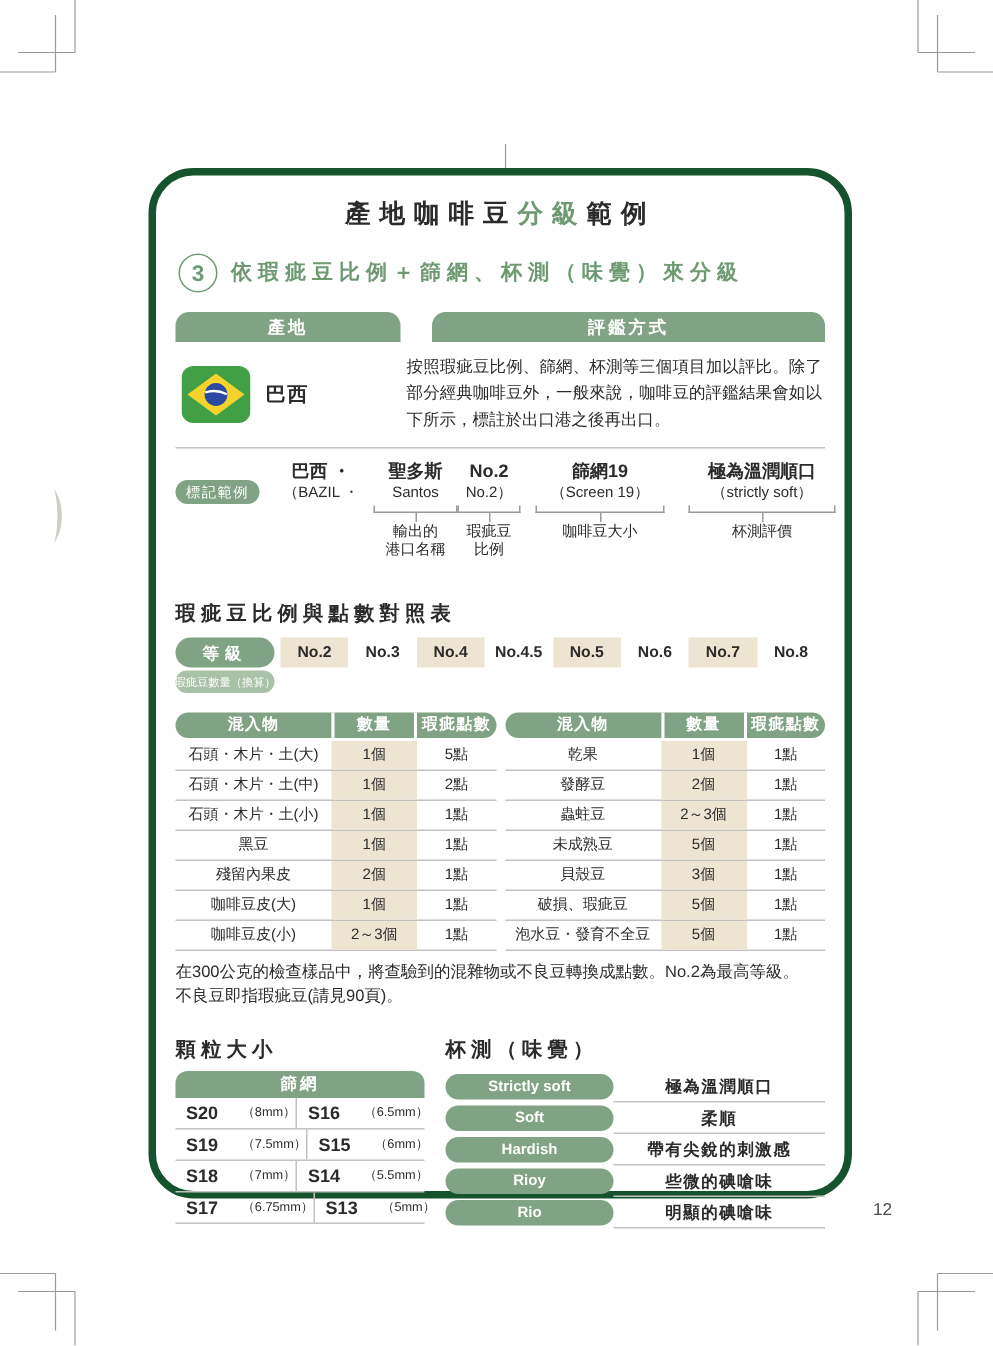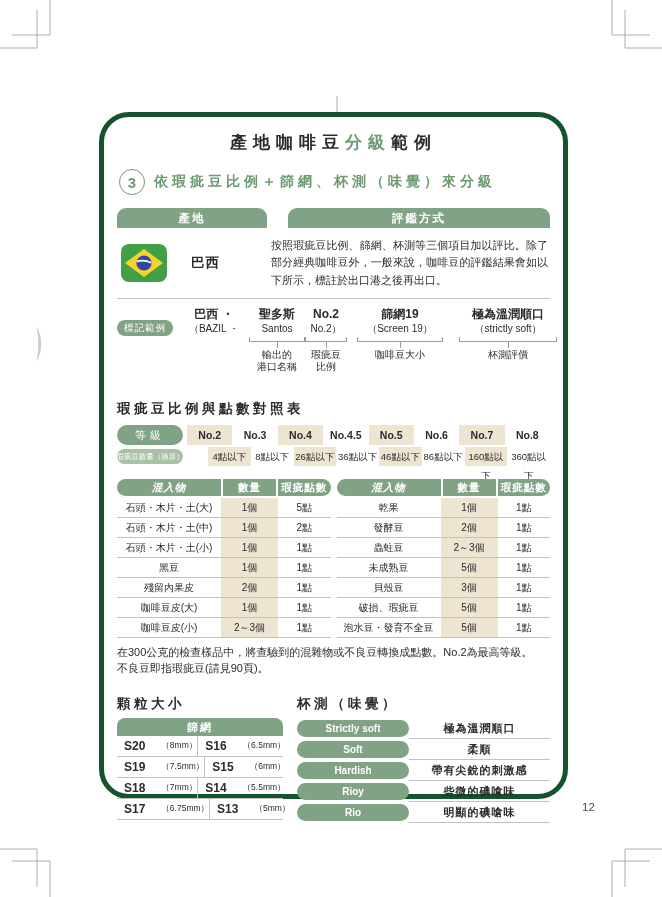--- a/index.html
+++ b/index.html
@@ -32,21 +32,21 @@
   
   .origin{ margin-top:13px; }
   .origin-tabs{ display:flex; gap:21px; }
   .origin-tab{ background:var(--green); color:#fff; font-weight:bold; font-size:11.5px;
     height:20px; display:flex; align-items:center; justify-content:center;
     border-radius:9px 9px 0 0; letter-spacing:2px; }
   .tab-origin{ width:150px; }
   .tab-method{ flex:1; }
   .origin-body{ display:grid; grid-template-columns:150px 1fr; border-bottom:1px solid var(--line);
     padding:8px 0 9px 0; }
-  .origin-left{ display:flex; align-items:center; gap:24px; padding-left:4px; }
+  .origin-left{ display:flex; align-items:center; gap:10px; padding-left:4px; }
   .origin-name{ font-weight:bold; font-size:13.5px; letter-spacing:1px; }
   .origin-desc{ font-size:11px; line-height:1.58; padding:1px 2px 0 4px; text-align:justify; }
 
   
   .marking{ margin-top:8px; display:flex; align-items:flex-start; }
   .mk-badge{ background:var(--green); color:#fff; font-size:9.5px; width:56px; height:16px;
     border-radius:9px; display:flex; align-items:center; justify-content:center;
     margin-top:13px; flex:none; letter-spacing:1px; }
   .mk-groups{ display:flex; margin-left:6px; }
   .mk-group{ text-align:center; }
@@ -56,38 +56,38 @@
     border-right:1px solid #9a9a9a; border-bottom:1px solid #9a9a9a; }
   .mk-tick{ width:1px; height:6px; background:#9a9a9a; margin:0 auto; }
   .mk-label{ font-size:10px; line-height:12px; margin-top:1px; color:#2b2b2b; }
 
   
   .grade-title{ margin-top:27px; font-size:13.5px; font-weight:bold; letter-spacing:3.5px; }
   .grade-table{ margin-top:7px; }
   .grade-row{ display:flex; align-items:center; }
   .grade-row + .grade-row{ margin-top:2px;gap:21px; }
   .grade-label-cell{ width:66px; flex:none; margin-right:4px; display:flex; }
-  .pill-grade{ background:var(--green); color:#fff; font-weight:normal; font-size:11px;
+  .pill-grade{ background:var(--green); color:#fff; font-weight:bold; font-size:11px;
     letter-spacing:4px; width:66px; height:20px; border-radius:10px; display:flex;
     align-items:center; justify-content:center; }
   .pill-count{ background:var(--light-green); color:#fff; font-size:7.5px; width:66px; height:15px;
     border-radius:8px; display:flex; align-items:center; justify-content:center; white-space:nowrap; }
   .grade-cells{ flex:1; display:flex; }
   .grade-cells div{ flex:1; text-align:center; }
   .row-grades .grade-cells div{ font-weight:bold; font-size:10.5px; height:20px; line-height:20px; }
   .row-points .grade-cells div{ font-size:9.5px; height:19px; line-height:19px; }
   .grade-cells div:nth-of-type(odd){ background:var(--beige); }
 
   
   .mixins{ margin-top:13px; display:flex; gap:6px; }
   .mx-table{ width:219px; }
   .mx-head{ display:grid; grid-template-columns:104px 57px 1fr; }
   .mx-head div{ background:var(--green); color:#fff; font-weight:bold; font-size:10.5px;
     height:17px; line-height:17px; text-align:center; letter-spacing:1px; }
-  .mx-head div:first-child{ border-radius:9px 0 0 9px;font-style:italic; }
+  .mx-head div:first-child{ border-radius:9px 0 0 9px; }
   .mx-head div:nth-of-type(2){ border-left:2px solid #fff; border-right:2px solid #fff; }
   .mx-head div:last-child{ border-radius:0 9px 9px 0; }
   .mx-rows{ margin-top:2px; }
   .mx-row{ display:grid; grid-template-columns:104px 57px 1fr; border-bottom:1px solid var(--line); }
   .mx-row div{ font-size:10px; height:19px; line-height:19px; text-align:center; white-space:nowrap; }
   .mx-qty{ background:var(--beige); }
 
   
   .note{ margin-top:6px; font-size:11px; line-height:16px; }
 
@@ -228,31 +228,20 @@
           <div>No.5</div>
           <div>No.6</div>
           <div>No.7</div>
           <div>No.8</div>
         </div>
     </div>
     <div class="grade-row row-points">
       <div class="grade-label-cell">
           <div class="pill-count">瑕疵豆數量（換算）</div>
         </div>
-      <div class="grade-cells">
-
-      <div>4點以下</div>
-          <div>8點以下</div>
-          <div>26點以下</div>
-          <div>36點以下</div>
-          <div>46點以下</div>
-          <div>86點以下</div>
-          <div>160點以下</div>
-          <div>360點以下</div>
-        </div>
     </div>
   </div>
 
   <div class="mixins">
     <div class="mx-table">
       <div class="mx-head">
         <div>混入物</div>
         <div>數量</div>
         <div>瑕疵點數</div>
       </div>

